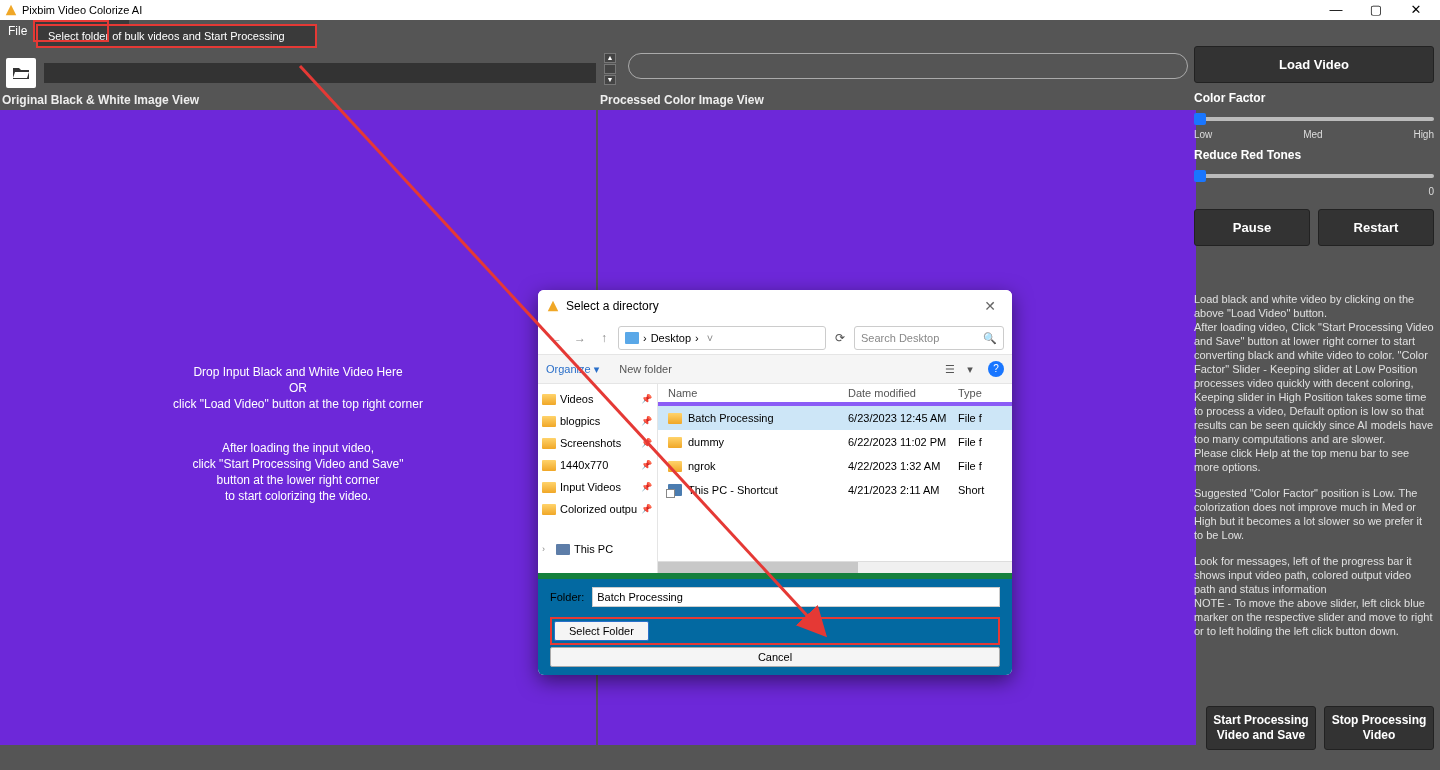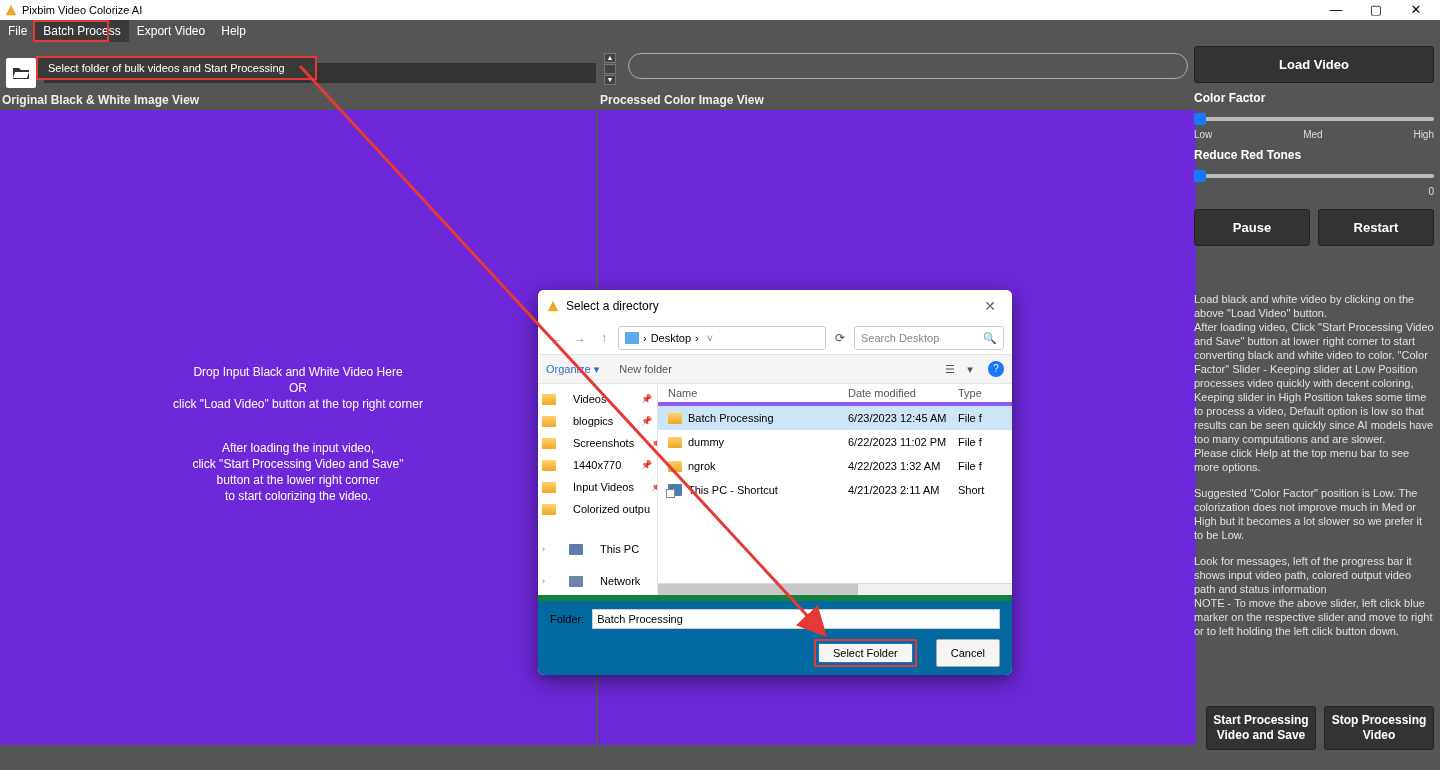--- a/index.html
+++ b/index.html
@@ -8,21 +8,21 @@
 
 .titlebar { height: 20px; background: #ffffff; color: #000; display: flex; align-items: center; padding: 0 4px; font-size: 11px; }
 .titlebar .icon { width: 14px; height: 14px; margin-right: 4px; }
 .titlebar .spacer { flex: 1; }
 .titlebar .win-btn { width: 40px; text-align: center; font-size: 13px; line-height: 20px; cursor: pointer; }
 
 
 .menubar { height: 22px; background: #555; display: flex; align-items: stretch; font-size: 12px; position: relative; }
 .menubar .menu-item { padding: 0 8px; display: flex; align-items: center; cursor: pointer; }
 .menubar .menu-item.active { background: #3a3a3a; }
-.dropdown { position: absolute; top: 56px; left: 36px; width: 281px; height: 24px; background: #3a3a3a; border: 2px solid #e53935; display: flex; align-items: center; padding: 0 10px; font-size: 11px; z-index: 5; }
+.dropdown { position: absolute; top: 24px; left: 36px; width: 281px; height: 24px; background: #3a3a3a; border: 2px solid #e53935; display: flex; align-items: center; padding: 0 10px; font-size: 11px; z-index: 5; }
 .batch-highlight { position: absolute; top: 20px; left: 33px; width: 76px; height: 22px; border: 2px solid #e53935; pointer-events: none; z-index: 6; }
 
 
 .toprow { height: 48px; display: flex; align-items: center; padding: 4px 6px; gap: 8px; }
 .file-icon-btn { width: 30px; height: 30px; background: #fff; border-radius: 2px; display: flex; align-items: center; justify-content: center; margin-top: 14px; }
 .path-input1 { width: 552px; height: 20px; background: #333; margin-top: 14px; }
 .stepper { display: flex; flex-direction: column; gap: 1px; margin-top: 6px; }
 .stepper .step { width: 12px; height: 10px; background: #444; border: 1px solid #777; font-size: 7px; text-align: center; line-height: 8px; }
 .path-input2 { flex: 0 0 560px; height: 26px; background: #555; border: 1px solid #aaa; border-radius: 13px; margin-left: 4px; }
 
@@ -63,42 +63,42 @@
 .bc-icon { width: 14px; height: 12px; background: #5aa8e8; border-radius: 1px; }
 .refresh { width: 20px; text-align: center; color: #555; }
 .search-box { width: 150px; height: 24px; border: 1px solid #ccc; border-radius: 3px; padding: 2px 6px; font-size: 11px; color: #888; display: flex; align-items: center; }
 .dlg-toolbar { height: 30px; display: flex; align-items: center; padding: 0 8px; font-size: 11px; color: #555; background: #f5f5f5; border-top: 1px solid #e5e5e5; border-bottom: 1px solid #e5e5e5; }
 .dlg-toolbar .org { color: #2a6fc9; }
 .dlg-toolbar .spacer { flex: 1; }
 .dlg-toolbar .view-icon { width: 20px; text-align: center; }
 .dlg-toolbar .help-icon { width: 16px; height: 16px; border-radius: 50%; background: #1976ff; color: #fff; text-align: center; line-height: 16px; font-size: 10px; margin-left: 8px; }
 .dlg-body { flex: 1; display: flex; overflow: hidden; }
 .dlg-side { width: 120px; border-right: 1px solid #e5e5e5; padding: 4px 0; font-size: 11px; overflow: hidden; }
-.side-item { height: 22px; display: flex; align-items: center; padding: 0 4px; gap: 17px; white-space: nowrap; }
+.side-item { height: 22px; display: flex; align-items: center; padding: 0 4px; gap: 4px; white-space: nowrap; }
 .side-item .exp { width: 10px; color: #888; font-size: 9px; }
 .folder-ico { width: 14px; height: 11px; background: linear-gradient(#ffd36b,#f0a727); border-radius: 1px; flex-shrink: 0; }
 .pc-ico { width: 14px; height: 11px; background: #5d7da8; border-radius: 1px; flex-shrink: 0; }
 .net-ico { width: 14px; height: 11px; background: #6a88a8; border-radius: 1px; flex-shrink: 0; }
 .side-item .pin { margin-left: auto; color: #888; font-size: 9px; }
 .dlg-list { flex: 1; font-size: 11px; overflow: hidden; position: relative; }
 .list-head { height: 22px; display: flex; align-items: center; border-bottom: 4px solid #8b5cf6; color: #555; }
 .col-name { width: 190px; padding-left: 10px; }
 .col-date { width: 110px; }
 .col-type { flex: 1; }
 .list-row { height: 24px; display: flex; align-items: center; }
 .list-row.selected { background: #cde6f7; }
 .list-row .col-name { display: flex; align-items: center; gap: 6px; }
 .shortcut-ico { width: 14px; height: 12px; background: #4a7cb0; border-radius: 1px; flex-shrink: 0; position: relative; }
 .shortcut-ico::after { content: ""; position: absolute; bottom: -2px; left: -2px; width: 7px; height: 7px; background: #fff; border: 1px solid #888; }
 .dlg-list-scroll { position: absolute; bottom: 0; left: 0; right: 0; height: 12px; background: #f0f0f0; border-top: 1px solid #ddd; }
 .dlg-list-scroll .thumb { position: absolute; left: 0; top: 0; bottom: 0; width: 200px; background: #c8c8c8; }
 .dlg-footer { padding: 8px 12px 8px 12px; font-size: 11px; background: #0369a1; border-top: 6px solid #15803d; }
 .folder-row { display: flex; align-items: center; gap: 8px; margin-bottom: 10px; }
 .folder-input { flex: 1; height: 20px; border: 1px solid #ccc; padding: 0 4px; font-size: 11px; }
-.dlg-btns { display: flex; justify-content: flex-end; gap: 19px; }
+.dlg-btns { display: flex; justify-content: flex-end; gap: 2px; flex-direction: column; }
 .dlg-btn { padding: 3px 14px; border: 1px solid #aaa; background: #f5f5f5; font-size: 11px; cursor: pointer; border-radius: 2px; }
 .select-folder-wrap { border: 2px solid #e53935; padding: 2px; }
 
 
 .arrow-svg { position: absolute; left: 0; top: 0; width: 1440px; height: 770px; pointer-events: none; z-index: 30; }
 </style>
 </head>
 <body>
 
 <div class="titlebar">

